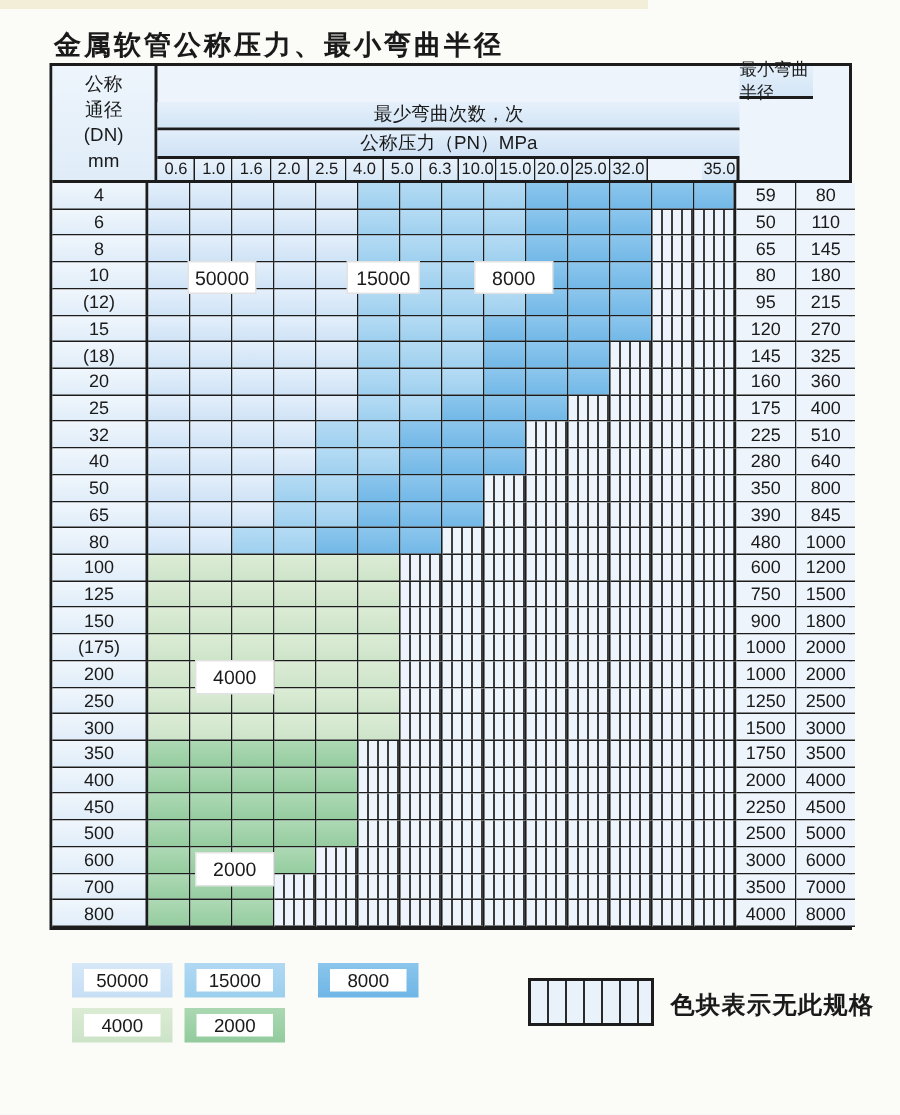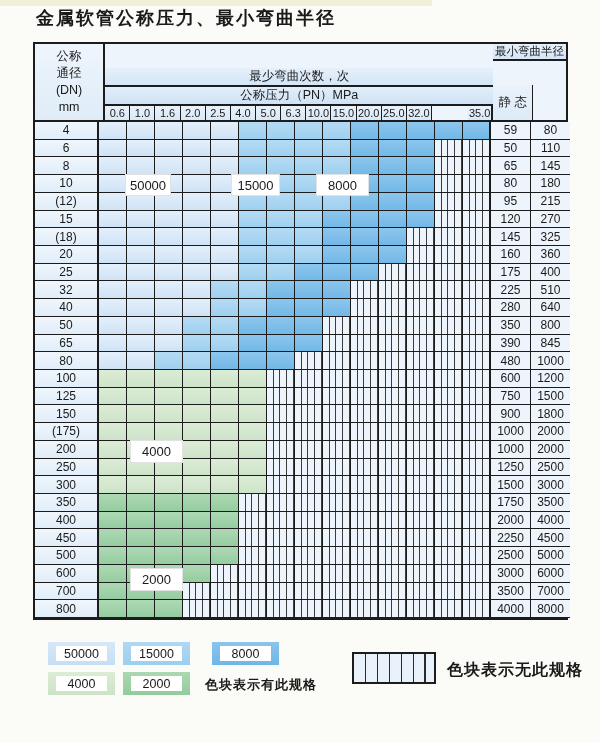--- a/index.html
+++ b/index.html
@@ -4,42 +4,42 @@
 <style>
   html,body{margin:0;padding:0;}
   body{
     width:600px;height:743px;position:relative;
     background:#fbfcf7;
     font-family:"Liberation Sans","DejaVu Sans",sans-serif;
     color:#1a1a1a;overflow:hidden;
   }
   .top-strip{position:absolute;left:0;top:0;width:432px;height:6px;background:#f3eed8;}
   .title{
-    position:absolute;left:36px;top:6px;width:520px;
+    position:absolute;left:36px;top:18px;width:520px;
     font-size:18px;font-weight:bold;letter-spacing:2px;
     font-family:"DejaVu Serif","Liberation Serif",serif;
   }
   
   .tbl{position:absolute;left:33px;top:42px;width:535px;height:578px;border:2px solid #1c1c1c;box-sizing:border-box;background:#eef4fb;}
   .hdr{position:absolute;left:0;top:0;width:531px;height:76px;display:flex;}
   .hdr-left{width:76px;height:76px;border-right:2px solid #1c1c1c;box-sizing:border-box;
     background:linear-gradient(180deg,#eef5fc,#dfecf8);
     display:flex;flex-direction:column;justify-content:center;align-items:center;
     font-size:12.5px;line-height:17px;}
   .hdr-mid{width:388px;display:flex;flex-direction:column;}
   .band1{height:22px;border-bottom:2px solid #1c1c1c;box-sizing:border-box;display:flex;align-items:center;justify-content:center;
     font-size:12.5px;background:linear-gradient(180deg,#e6f0fb,#d3e5f6);margin-top:24px;}
   .band2{height:26px;border-bottom:2px solid #1c1c1c;box-sizing:border-box;display:flex;align-items:center;justify-content:center;
     font-size:12.5px;background:linear-gradient(180deg,#e2eefa,#cfe2f5);}
   .band3{height:28px;display:flex;}
   .band3 .pcell{width:28px;box-sizing:border-box;border-right:1px solid #1c1c1c;
     display:flex;align-items:center;justify-content:center;font-size:11px;
     background:linear-gradient(180deg,#e9f2fb,#d8e8f7);}
   .band3 .pcell:last-child{border-right:2px solid #1c1c1c;margin-left:36px;}
-  .hdr-right{width:79px;display:flex;flex-direction:column;gap:24px;}
+  .hdr-right{width:79px;display:flex;flex-direction:row;gap:24px;}
   .rband1{height:22px;border-bottom:2px solid #1c1c1c;box-sizing:border-box;display:flex;align-items:center;justify-content:center;
     font-size:11.5px;background:linear-gradient(180deg,#e6f0fb,#d3e5f6);}
   .rband2{height:54px;display:flex;}
   .rcell{box-sizing:border-box;display:flex;align-items:center;justify-content:center;font-size:12.5px;
     background:linear-gradient(180deg,#eaf2fb,#dcebf8);}
   .rcell.static{width:40px;border-right:1px solid #1c1c1c;}
   .rcell.dynamic{width:39px;}
   
   .tbody{position:absolute;left:0;top:76px;width:531px;height:498px;
     display:grid;grid-template-columns:64px repeat(14,28px) 40px 39px;
@@ -110,21 +110,20 @@
           <div class="pcell">15.0</div>
           <div class="pcell">20.0</div>
           <div class="pcell">25.0</div>
           <div class="pcell">32.0</div>
           <div class="pcell">35.0</div>
         </div>
     </div>
     <div class="hdr-right">
       <div class="rband1">最小弯曲半径</div>
       <div class="rband2">
-        <div class="rcell static">静 态</div>
       </div>
     </div>
   </div>
   <div class="tbody">
       <div class="cell dn">4</div>
       <div class="cell c-L"></div>
       <div class="cell c-L"></div>
       <div class="cell c-L"></div>
       <div class="cell c-L"></div>
       <div class="cell c-L"></div>
@@ -616,16 +615,15 @@
     </div>
   <div class="sw sw2">
       <div class="inner">8000</div>
     </div>
   <div class="sw sw3">
       <div class="inner">4000</div>
     </div>
   <div class="sw sw4">
       <div class="inner">2000</div>
     </div>
-  <div class="has-spec">色块表示有此规格</div>
   <div class="hatch-box"></div>
   <div class="no-spec">色块表示无此规格</div>
 </div>
 
 </body></html>

